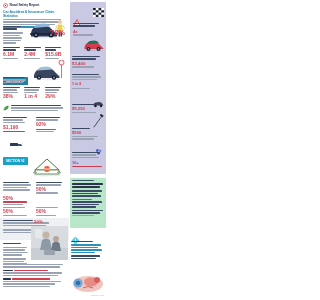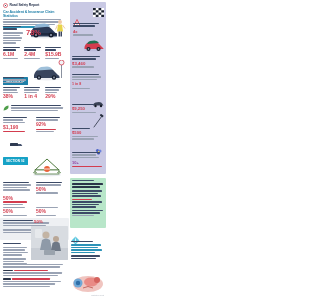--- a/index.html
+++ b/index.html
@@ -14,21 +14,21 @@
   
   .ln{height:1.4px;border-radius:.4px;margin-bottom:1.1px;}
   .ln.b{background:#3c4a66;}
   .ln.g{background:#9aa3b4;}
   .ln.r{background:#d33c4e;}
   .ln.t{background:#2c93b8;}
   .ln.dk{background:#2a3448;}
 
   .hdln{font-size:3.1px;line-height:3.4px;color:#2b3750;font-weight:bold;
         letter-spacing:-.1px;margin-bottom:1px;}
-  .big{font-size:7.5px;line-height:8px;color:#d33c4e;font-weight:bold;}
+  .big{font-size:7.5px;line-height:8px;color:#d33c4e;font-weight:bold;margin-left:24px;}
   .mid{font-size:5px;line-height:5.4px;color:#d33c4e;font-weight:bold;}
   .tiny{font-size:2.2px;line-height:2.6px;color:#8a92a3;}
 
   
   .badge{background:#1f7fa8;color:#fff;font-size:3px;font-weight:bold;
          padding:1.6px 3px;display:inline-block;border-radius:.5px;
          letter-spacing:.1px;}
   .badge.teal{background:#17a2c6;}
 
   

